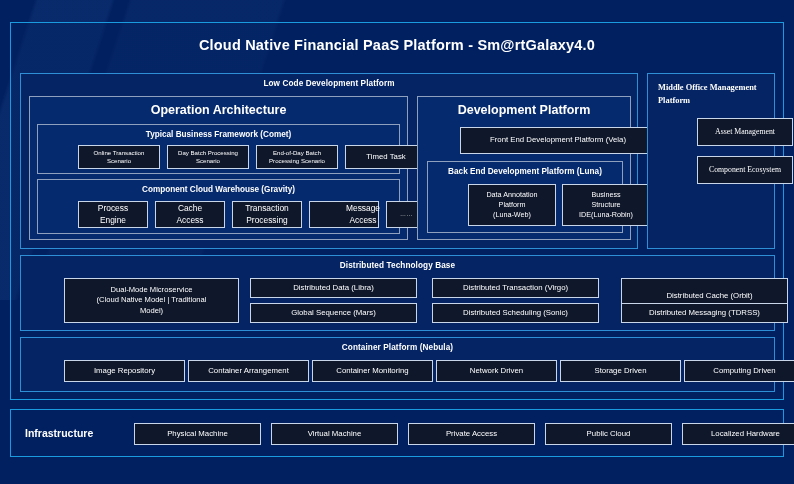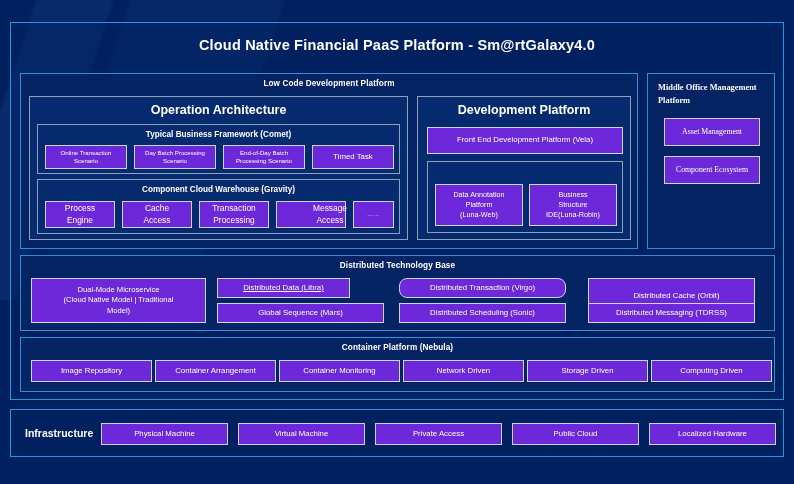--- a/index.html
+++ b/index.html
@@ -84,30 +84,31 @@
     font-size: 8.2px;
     font-weight: bold;
     color: #ffffff;
     padding-top: 5px;
   }
 
   
   .node {
     position: absolute;
     border: 1px solid #c9d6ea;
-    background: #6d28d9;
+    background: #0f172a;
     display: flex;
     align-items: center;
     justify-content: center;
     text-align: center;
     font-size: 7.4px;
     line-height: 1.35;
     color: #ffffff;
     padding: 1px 2px;
     white-space: pre-line;
+    margin-left: 33px;
   }
 
   .node.sm  { font-size: 6.1px; }
   .node.md  { font-size: 7.8px; }
   .node.big { font-size: 8.4px; }
 
   .node.ellipsis { font-size: 6px; letter-spacing: .5px; }
 
   
   .mo-title {
@@ -167,20 +168,21 @@
           <div class="node ellipsis" style="left:315px; top:21px; width:41px; height:27px;">……</div>
         </div>
       </div>
 
       <div class="subgroup" style="left:396px; top:22px; width:214px; height:144px;">
         <div class="sub-hdr lg" style="font-size:12.5px;padding-top:6px;">Development Platform</div>
 
         <div class="node md" style="left:9px; top:30px; width:196px; height:27px;">Front End Development Platform (Vela)</div>
 
         <div class="subgroup" style="left:9px; top:64px; width:196px; height:72px;">
+          <div class="sub-hdr">Back End Development Platform (Luna)</div>
           <div class="node sm" style="left:7px; top:22px; width:88px; height:42px; font-size:7.2px;">Data Annotation
 Platform
 (Luna-Web)</div>
           <div class="node sm" style="left:101px; top:22px; width:88px; height:42px; font-size:7.2px;">Business
 Structure
 IDE(Luna-Robin)</div>
         </div>
       </div>
     </div>
 
@@ -190,22 +192,22 @@
       <div class="node md" style="left:16px; top:82px; width:96px; height:28px;">Component Ecosystem</div>
     </div>
 
     <div class="group" style="left:9px; top:232px; width:755px; height:76px;">
       <div class="group-hdr">Distributed Technology Base</div>
 
       <div class="node" style="left:10px; top:22px; width:175px; height:45px; font-size:7.6px;">Dual-Mode Microservice
 (Cloud Native Model | Traditional
 Model)</div>
 
-      <div class="node md" style="left:196px; top:22px; width:133px; height:20px;text-decoration:underline;">Distributed Data (Libra)</div>
-      <div class="node md" style="left:378px; top:22px; width:167px; height:20px;border-radius:8px;">Distributed Transaction (Virgo)</div>
+      <div class="node md" style="left:196px; top:22px; width:167px; height:20px;">Distributed Data (Libra)</div>
+      <div class="node md" style="left:378px; top:22px; width:167px; height:20px;">Distributed Transaction (Virgo)</div>
       <div class="node md" style="left:567px; top:22px; width:167px; height:36px;padding-left:12px;">Distributed Cache (Orbit)</div>
 
       <div class="node md" style="left:196px; top:47px; width:167px; height:20px;">Global Sequence (Mars)</div>
       <div class="node md" style="left:378px; top:47px; width:167px; height:20px;">Distributed Scheduling (Sonic)</div>
       <div class="node md" style="left:567px; top:47px; width:167px; height:20px;">Distributed Messaging (TDRSS)</div>
     </div>
 
     <div class="group" style="left:9px; top:314px; width:755px; height:55px;">
       <div class="group-hdr">Container Platform (Nebula)</div>
 

